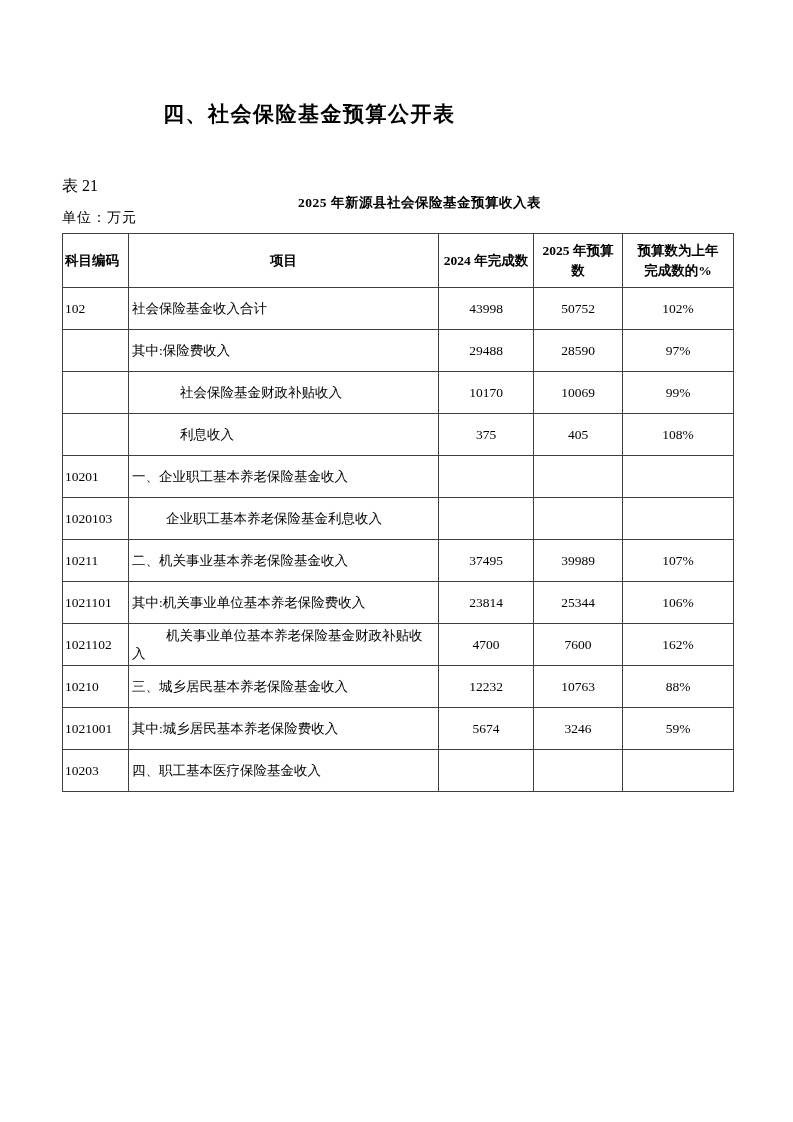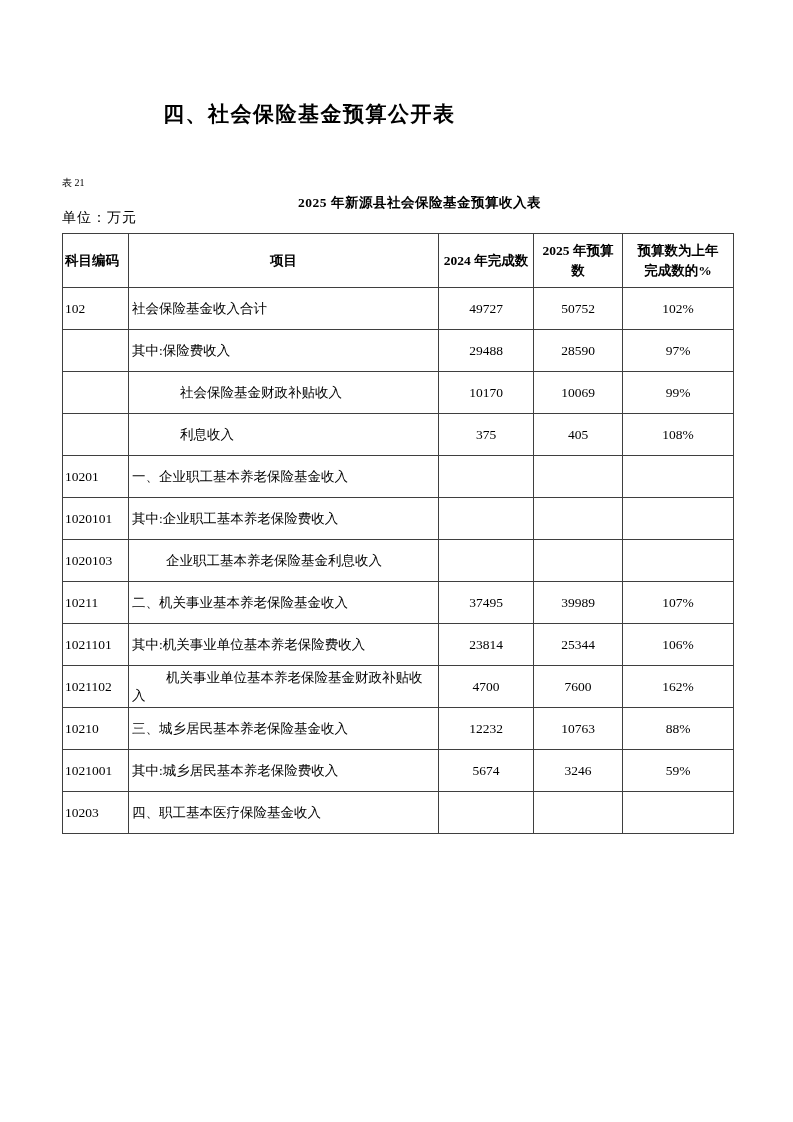--- a/index.html
+++ b/index.html
@@ -26,21 +26,21 @@
     top: 100px;
     font-size: 21px;
     font-weight: bold;
     letter-spacing: 1.5px;
     white-space: nowrap;
   }
   .table-label {
     position: absolute;
     left: 62px;
     top: 176px;
-    font-size: 10px;
+    font-size: 16px;
   }
   .table-title {
     position: absolute;
     left: 62px;
     top: 194px;
     width: 671px;
     padding-left: 44px;
     box-sizing: border-box;
     text-align: center;
     font-size: 13.5px;
@@ -136,21 +136,21 @@
         <th>2024 年完成数</th>
         <th>2025 年预算数</th>
         <th>预算数为上年
 完成数的%</th>
       </tr>
     </thead>
     <tbody id="table-body">
         <tr>
           <td class="code">102</td>
           <td class="item" style="text-indent: 0px;">社会保险基金收入合计</td>
-          <td class="num">49727</td>
+          <td class="num">43998</td>
           <td class="num">50752</td>
           <td class="num">102%</td>
         </tr>
         <tr>
           <td class="code"></td>
           <td class="item" style="text-indent: 0px;">其中:保险费收入</td>
           <td class="num">29488</td>
           <td class="num">28590</td>
           <td class="num">97%</td>
         </tr>
@@ -169,27 +169,20 @@
           <td class="num">108%</td>
         </tr>
         <tr>
           <td class="code">10201</td>
           <td class="item" style="text-indent: 0px;">一、企业职工基本养老保险基金收入</td>
           <td class="num"></td>
           <td class="num"></td>
           <td class="num"></td>
         </tr>
         <tr>
-          <td class="code">1020101</td>
-          <td class="item" style="text-indent: 0px;">其中:企业职工基本养老保险费收入</td>
-          <td class="num"></td>
-          <td class="num"></td>
-          <td class="num"></td>
-        </tr>
-        <tr>
           <td class="code">1020103</td>
           <td class="item" style="text-indent: 34px;">企业职工基本养老保险基金利息收入</td>
           <td class="num"></td>
           <td class="num"></td>
           <td class="num"></td>
         </tr>
         <tr>
           <td class="code">10211</td>
           <td class="item" style="text-indent: 0px;">二、机关事业基本养老保险基金收入</td>
           <td class="num">37495</td>

